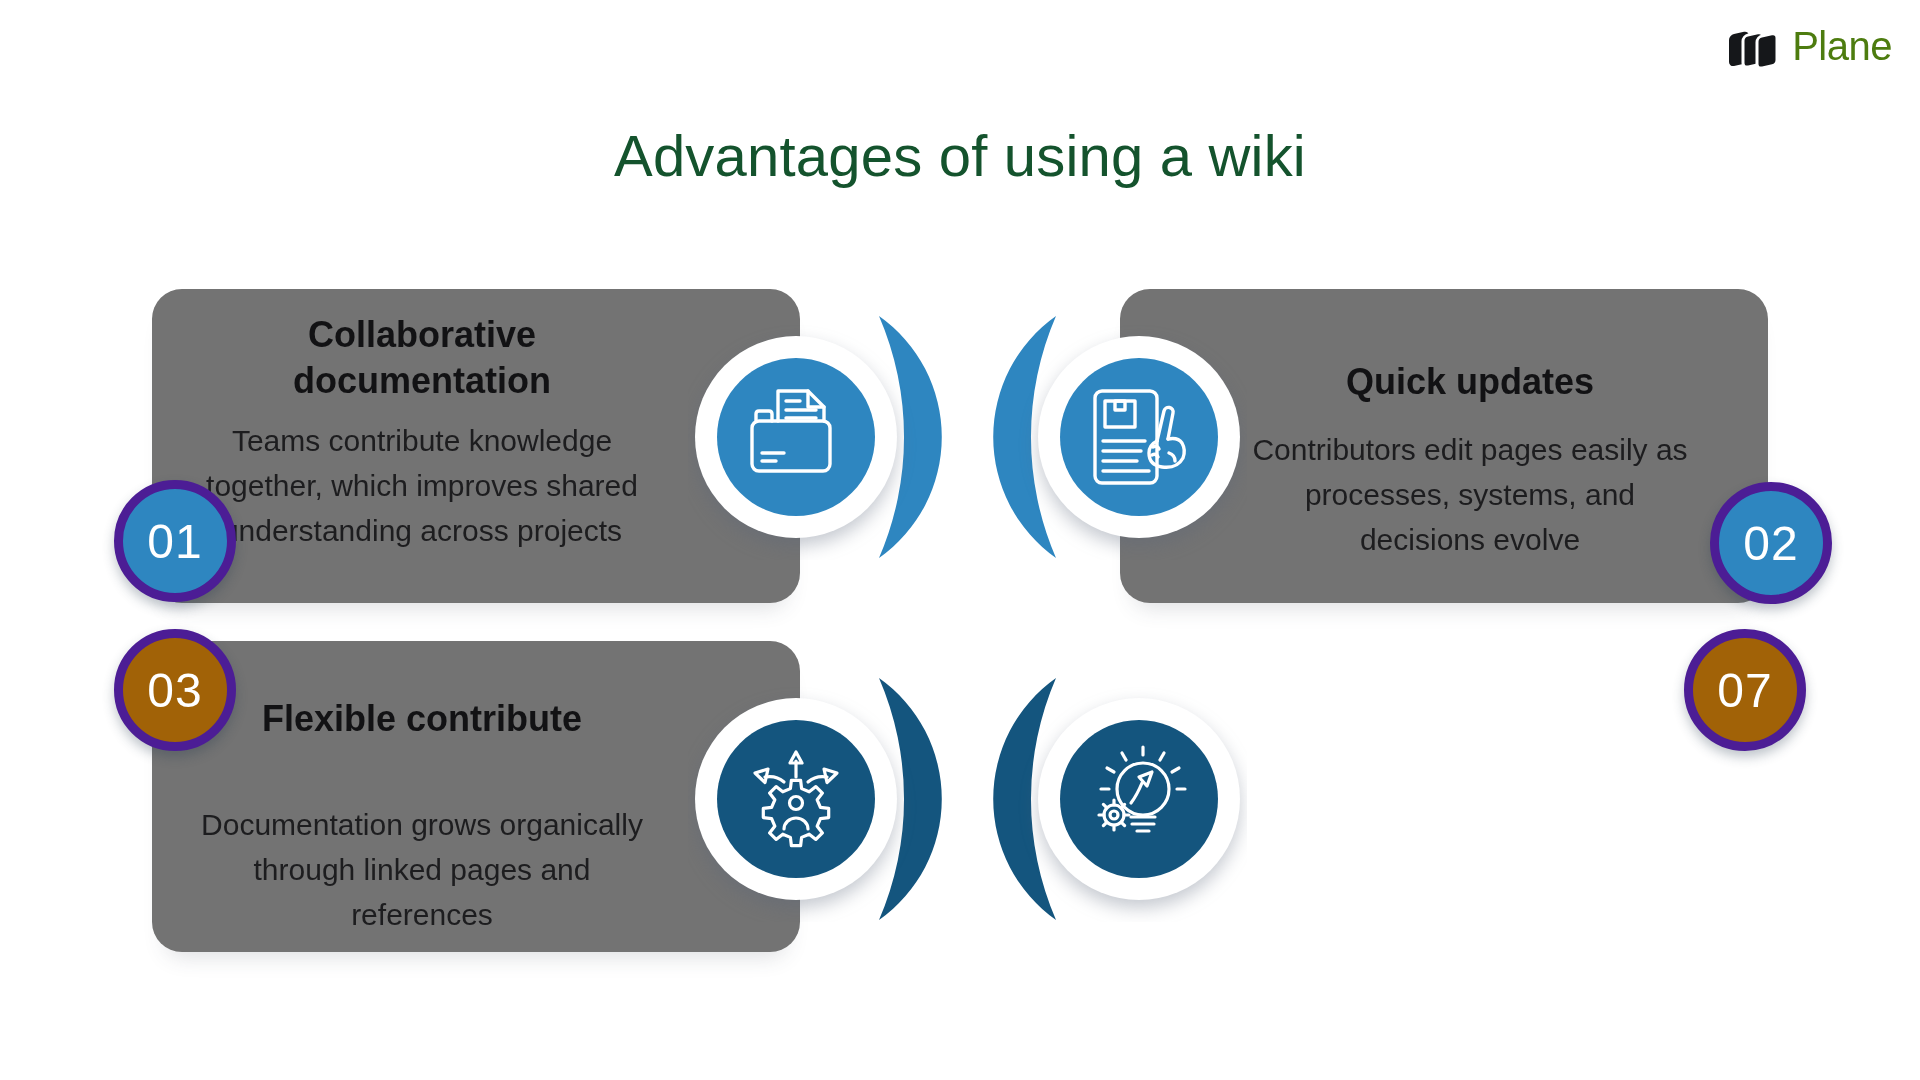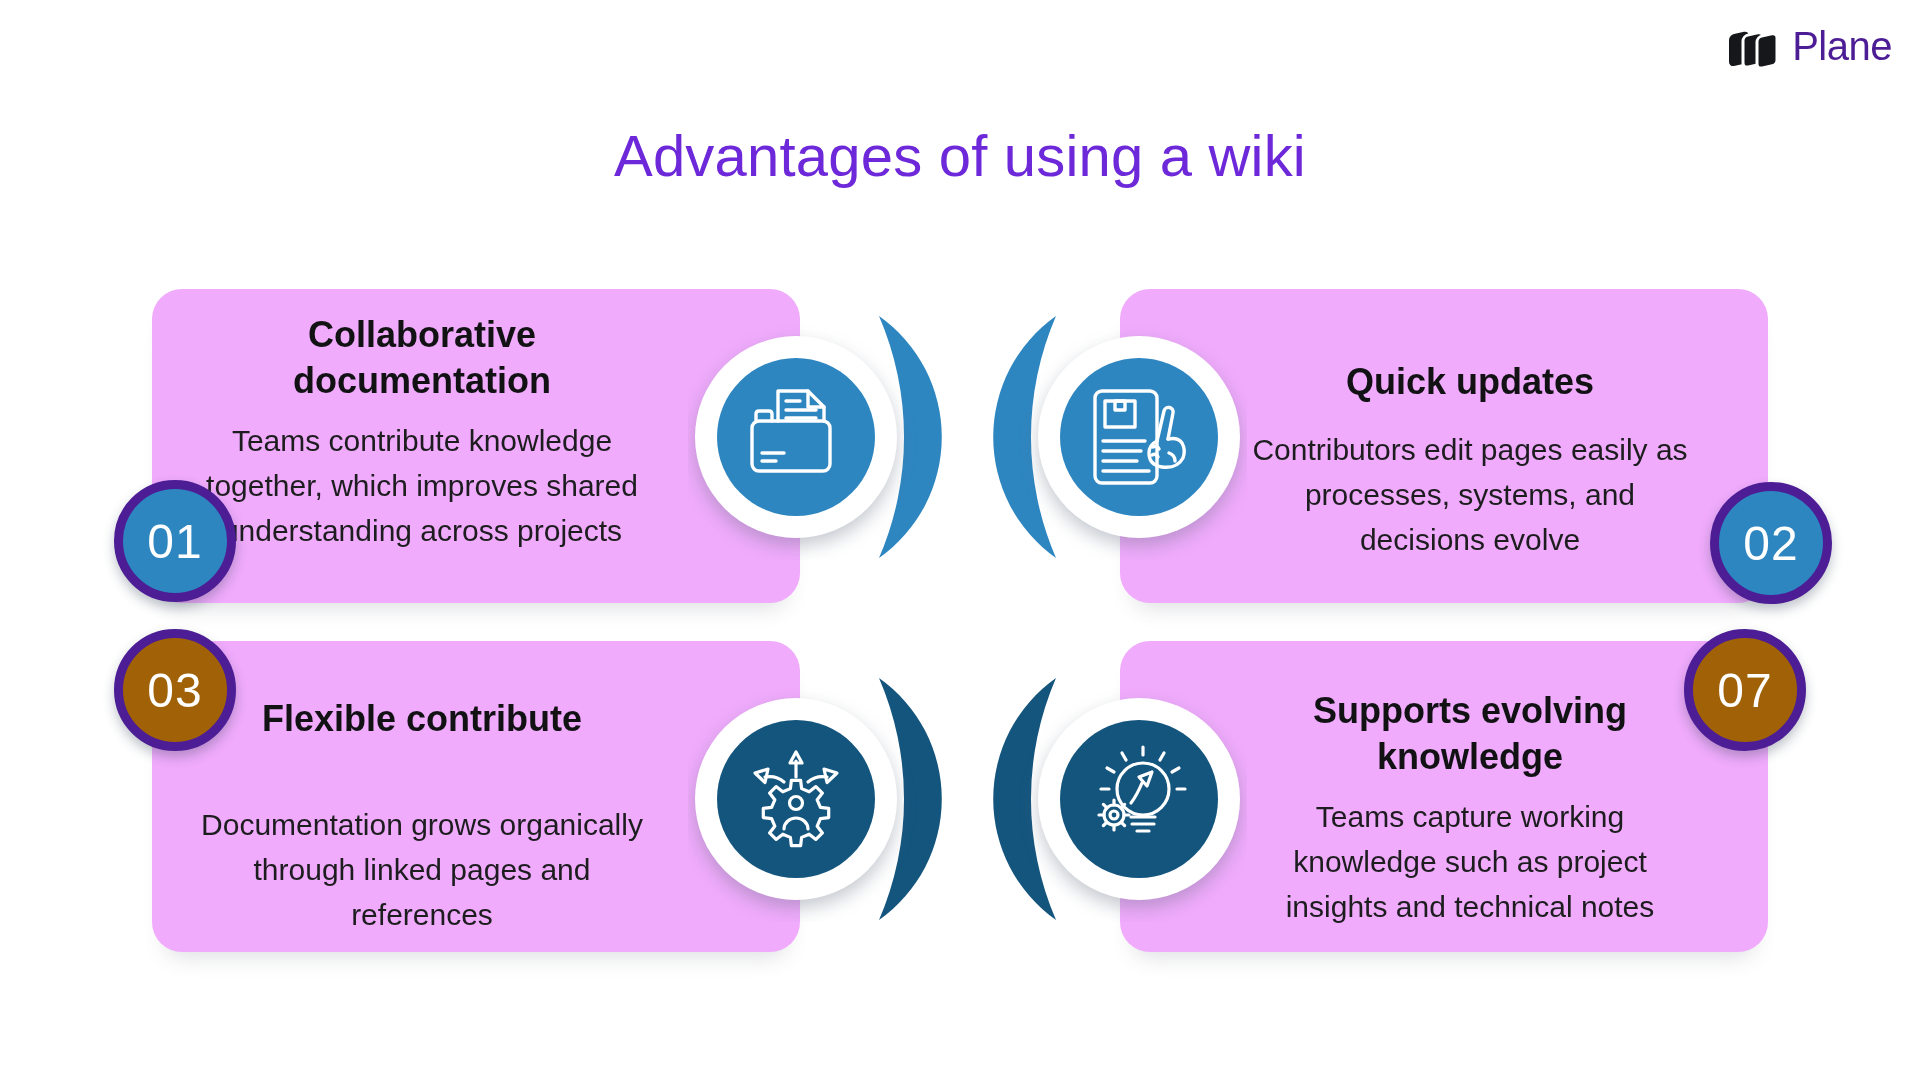--- a/index.html
+++ b/index.html
@@ -7,33 +7,33 @@
   body {
     width: 1920px; height: 1080px;
     background: #ffffff;
     font-family: "Liberation Sans", sans-serif;
     position: relative; overflow: hidden;
   }
   .stage { position: absolute; inset: 0; width: 1920px; height: 1080px; }
 
   
   .logo { position: absolute; top: 22px; right: 28px; display: flex; align-items: center; gap: 8px; }
-  .logo-text { font-size: 40px; font-weight: 500; color: #4c1d95; letter-spacing: -0.5px; }
+  .logo-text { font-size: 40px; font-weight: 500; color: #4d7c0f; letter-spacing: -0.5px; }
 
   
   .main-title {
     position: absolute; top: 124px; left: 0; right: 0; margin: 0;
     text-align: center; font-size: 58px; line-height: 64px;
-    font-weight: 500; color: #6d28d9; letter-spacing: 0.2px;
+    font-weight: 500; color: #14532d; letter-spacing: 0.2px;
   }
 
   
   .card {
     position: absolute; width: 648px;
-    background: #f0abfc; border-radius: 30px;
+    background: #737373; border-radius: 30px;
     box-shadow: 0 18px 22px -14px rgba(60,65,85,0.18);
   }
   .card.tl { left: 152px; top: 289px; height: 314px; }
   .card.tr { left: 1120px; top: 289px; height: 314px; }
   .card.bl { left: 152px; top: 641px; height: 311px; }
   .card.br { left: 1120px; top: 641px; height: 311px; }
 
   .text-col { position: absolute; width: 460px; text-align: center; }
   .tl .text-col { left: 40px; top: 23px; }
   .tr .text-col { left: 120px; top: 39px; margin-top: 31px; }
@@ -103,26 +103,20 @@
     </div>
   </div>
 
   <div class="card bl">
     <div class="text-col">
       <div class="card-title">Flexible contribute</div>
       <div class="card-desc">Documentation grows organically through linked pages and references</div>
     </div>
   </div>
 
-  <div class="card br">
-    <div class="text-col">
-      <div class="card-title">Supports evolving knowledge</div>
-      <div class="card-desc">Teams capture working knowledge such as project insights and technical notes</div>
-    </div>
-  </div>
 
   <div class="badge light b1">01</div>
   <div class="badge light b2">02</div>
   <div class="badge dark b3">03</div>
   <div class="badge dark b4">07</div>
 
   <svg class="assembly a1" viewBox="0 0 260 250" aria-hidden="true">
     <path d="M191,6 A148,148 0 0 1 191,248 A305,305 0 0 0 191,6 Z" fill="#2e86c0"></path>
     <circle class="ring-shadow" cx="108" cy="127" r="101" fill="#ffffff"></circle>
     <circle cx="108" cy="127" r="79" fill="#2e86c0"></circle>

